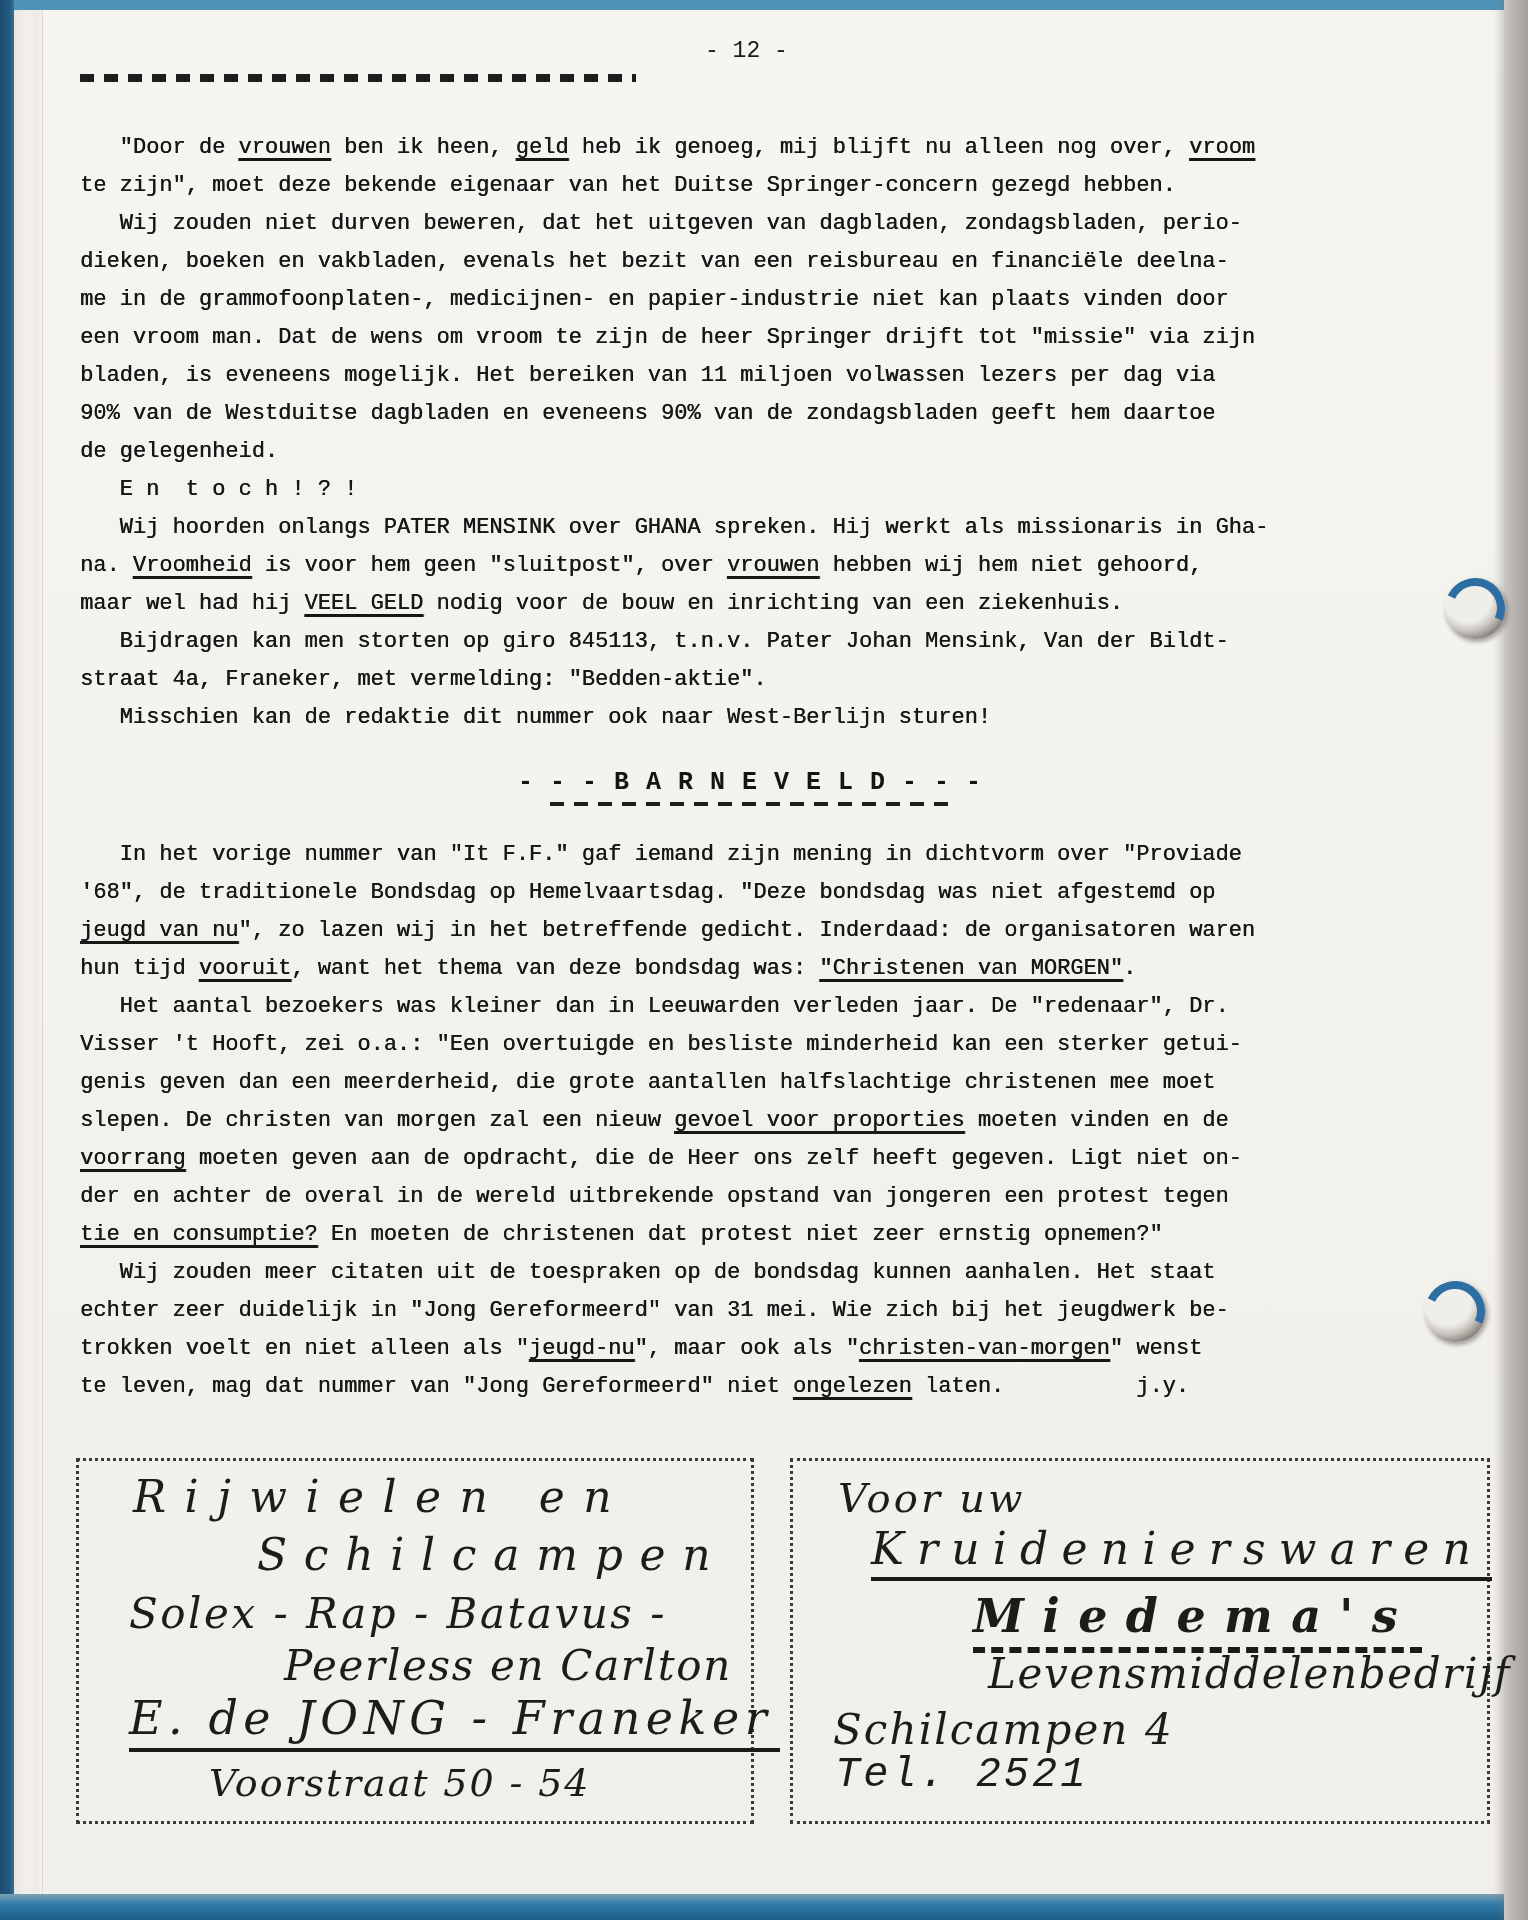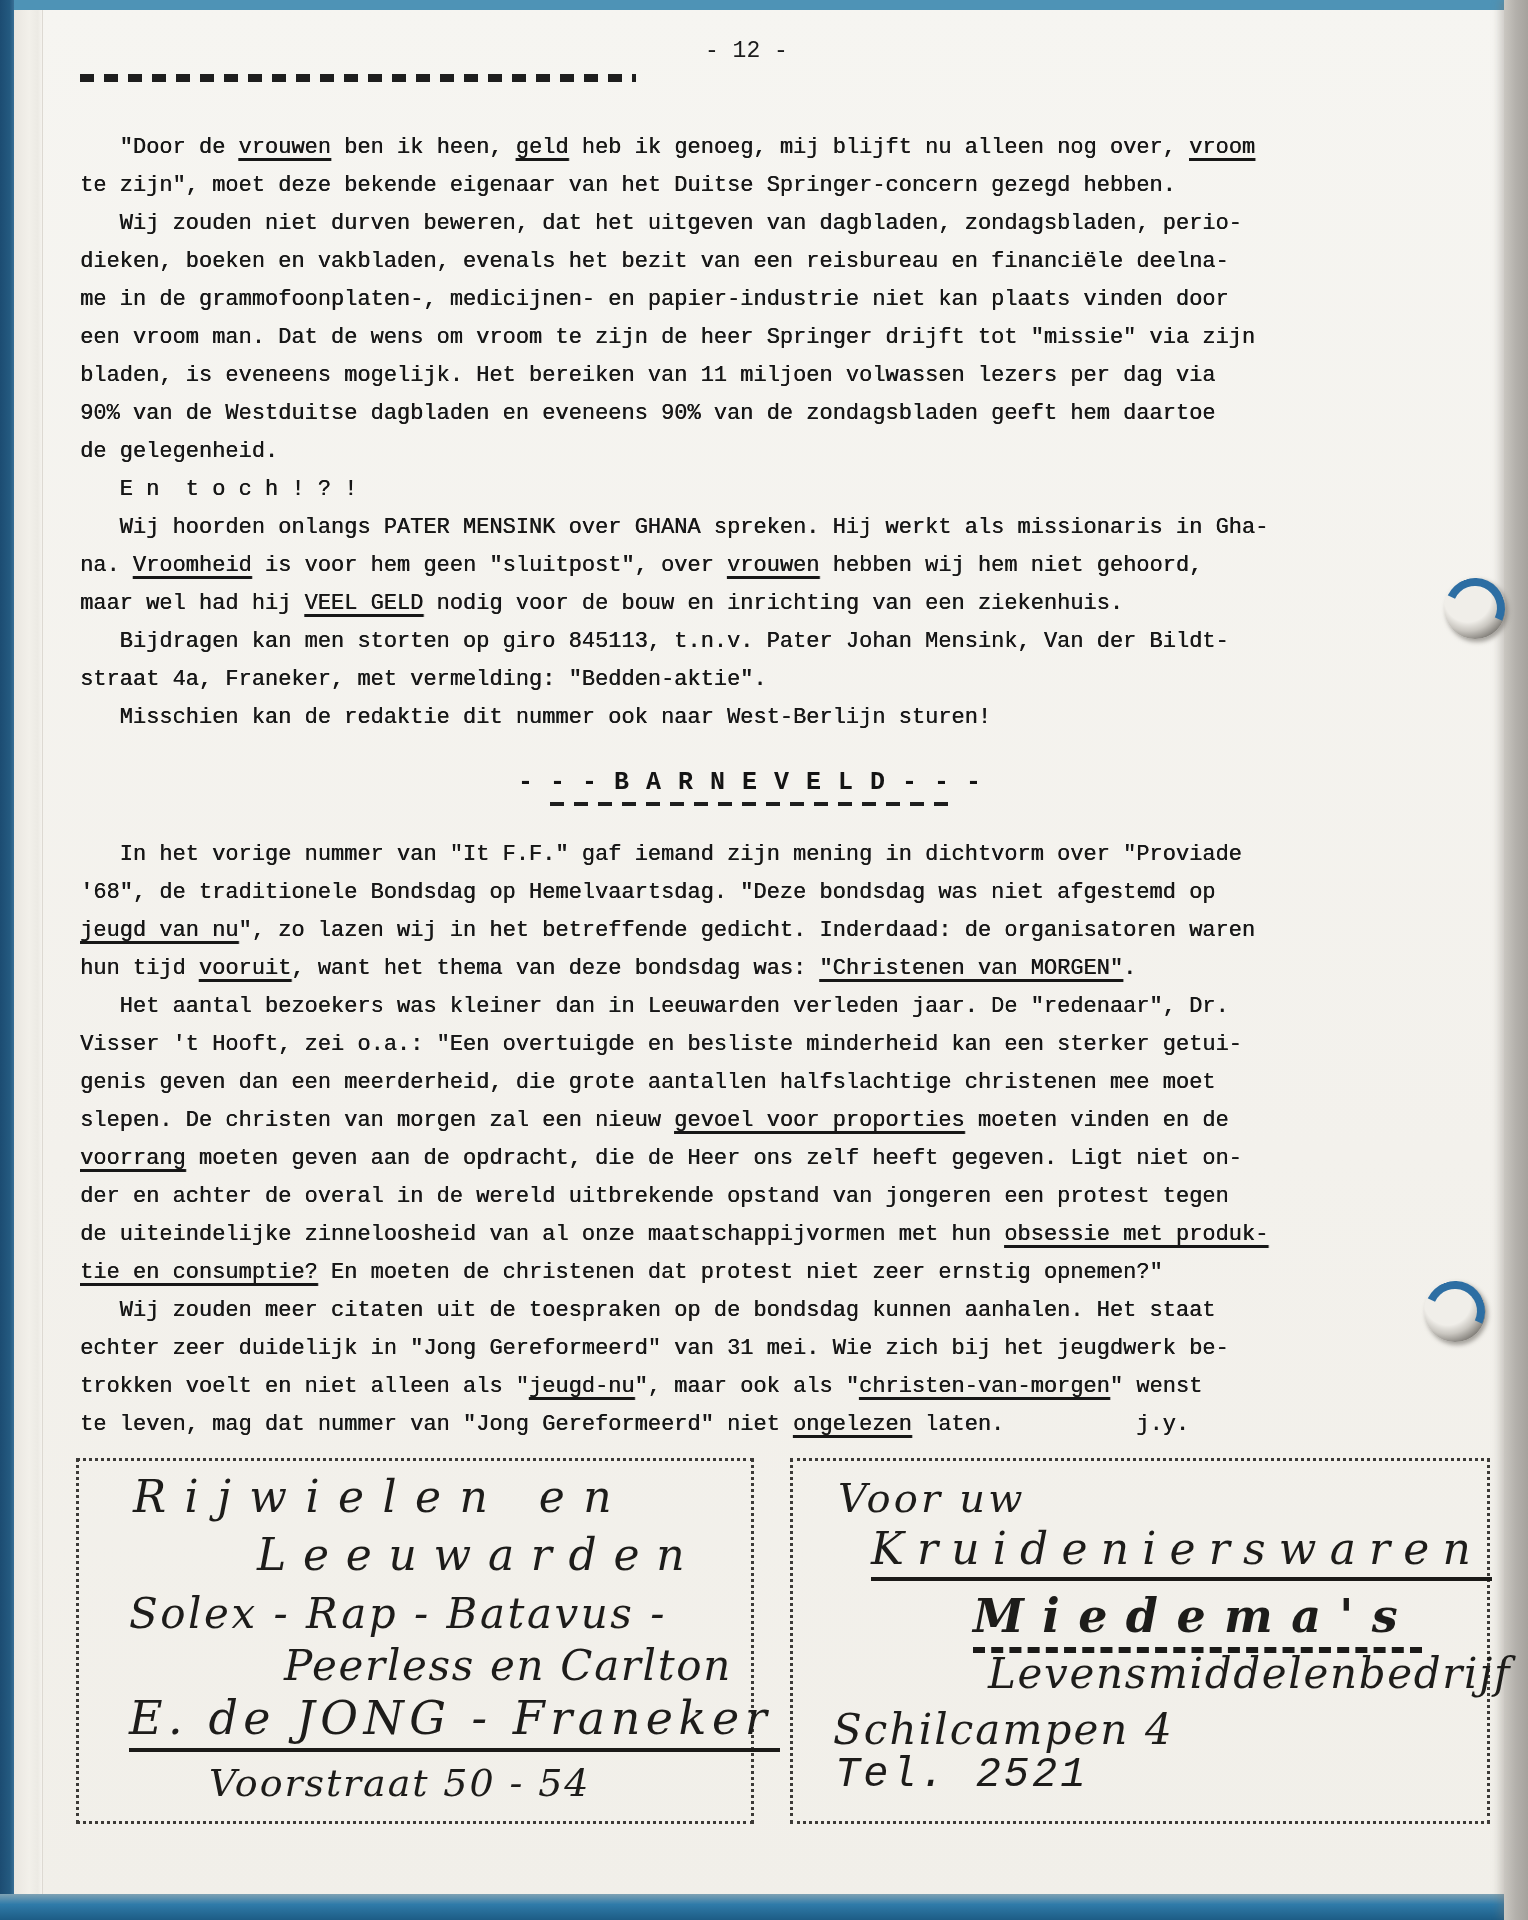--- a/index.html
+++ b/index.html
@@ -111,31 +111,30 @@
       <div class="tline"><span>   In het vorige nummer van "It F.F." gaf iemand zijn mening in dichtvorm over "Proviade</span></div>
       <div class="tline"><span>'68", de traditionele Bondsdag op Hemelvaartsdag. "Deze bondsdag was niet afgestemd op</span></div>
       <div class="tline"><span class="u">jeugd van nu</span><span>", zo lazen wij in het betreffende gedicht. Inderdaad: de organisatoren waren</span></div>
       <div class="tline"><span>hun tijd </span><span class="u">vooruit</span><span>, want het thema van deze bondsdag was: </span><span class="u">"Christenen van MORGEN"</span><span>.</span></div>
       <div class="tline"><span>   Het aantal bezoekers was kleiner dan in Leeuwarden verleden jaar. De "redenaar", Dr.</span></div>
       <div class="tline"><span>Visser 't Hooft, zei o.a.: "Een overtuigde en besliste minderheid kan een sterker getui-</span></div>
       <div class="tline"><span>genis geven dan een meerderheid, die grote aantallen halfslachtige christenen mee moet</span></div>
       <div class="tline"><span>slepen. De christen van morgen zal een nieuw </span><span class="u">gevoel voor proporties</span><span> moeten vinden en de</span></div>
       <div class="tline"><span class="u">voorrang</span><span> moeten geven aan de opdracht, die de Heer ons zelf heeft gegeven. Ligt niet on-</span></div>
       <div class="tline"><span>der en achter de overal in de wereld uitbrekende opstand van jongeren een protest tegen</span></div>
-      <div class="tline"><span>de uiteindelijke zinneloosheid van al onze maatschappijvormen met hun </span><span class="u">obsessie met produk-</span></div>
       <div class="tline"><span class="u">tie en consumptie?</span><span> En moeten de christenen dat protest niet zeer ernstig opnemen?"</span></div>
       <div class="tline"><span>   Wij zouden meer citaten uit de toespraken op de bondsdag kunnen aanhalen. Het staat</span></div>
       <div class="tline"><span>echter zeer duidelijk in "Jong Gereformeerd" van 31 mei. Wie zich bij het jeugdwerk be-</span></div>
       <div class="tline"><span>trokken voelt en niet alleen als "</span><span class="u">jeugd-nu</span><span>", maar ook als "</span><span class="u">christen-van-morgen</span><span>" wenst</span></div>
       <div class="tline"><span>te leven, mag dat nummer van "Jong Gereformeerd" niet </span><span class="u">ongelezen</span><span> laten.</span><span>          j.y.</span></div>
     </div>
 
   <div class="ad ad-left">
     <div class="ad-line al1">Rijwielen en</div>
-    <div class="ad-line al2">Leeuwarden</div>
+    <div class="ad-line al2">Schilcampen</div>
     <div class="ad-line al3">Solex - Rap - Batavus -</div>
     <div class="ad-line al4">Peerless en Carlton</div>
     <div class="ad-line al5 ul-solid">E. de JONG - Franeker</div>
     <div class="ad-line al6">Voorstraat 50 - 54</div>
   </div>
 
   <div class="ad ad-right">
     <div class="ad-line ar1">Voor uw</div>
     <div class="ad-line ar2 ul-solid">Kruidenierswaren</div>
     <div class="ad-line ar3 ul-dash">Miedema's</div>

